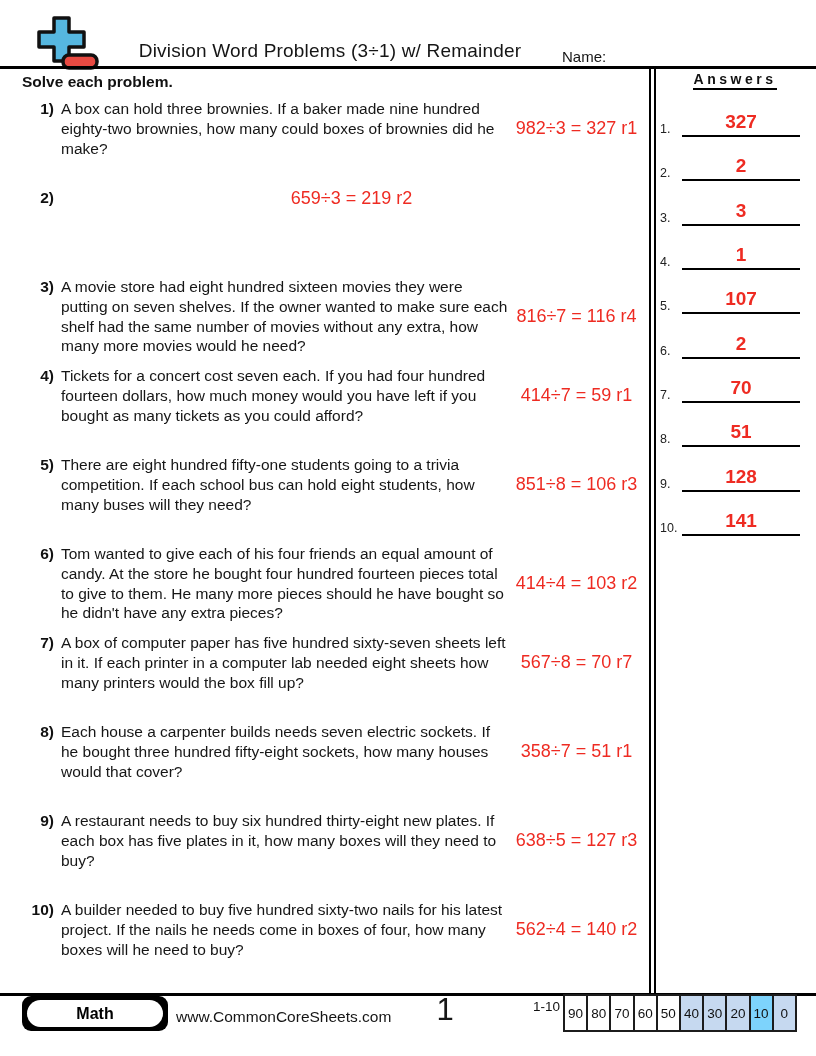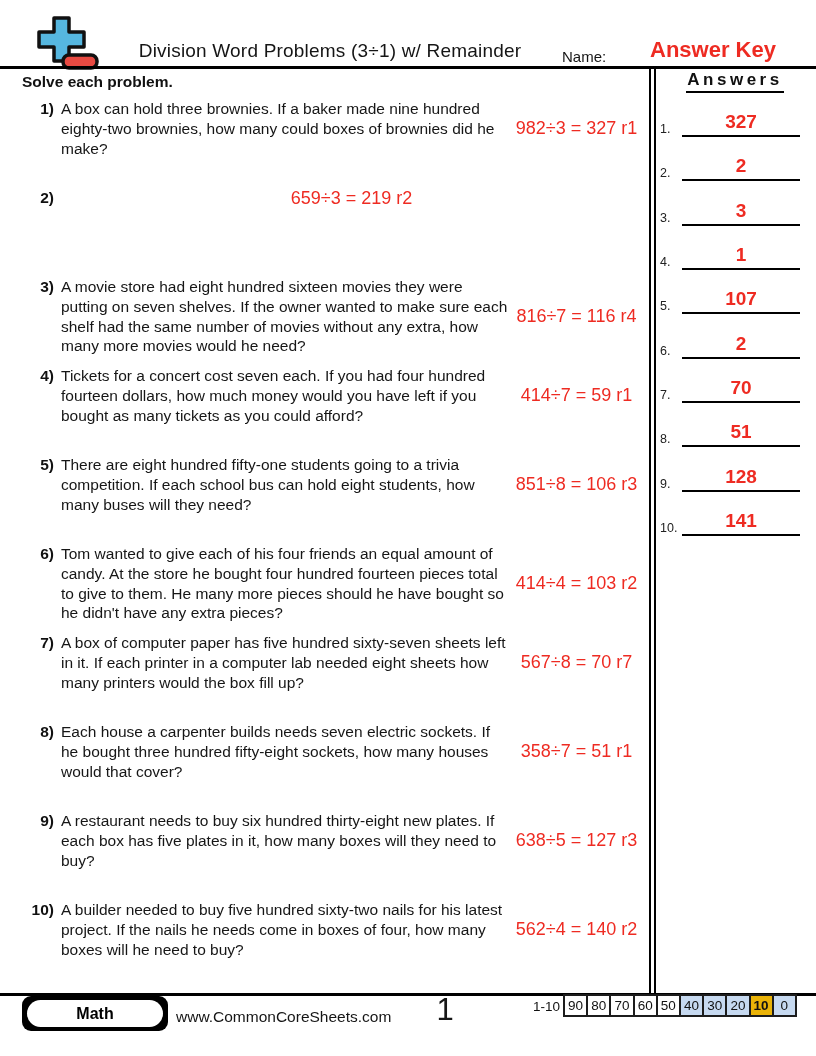--- a/index.html
+++ b/index.html
@@ -20,60 +20,59 @@
   .prow{position:absolute;left:26px;width:616px;display:flex;align-items:center;}
   .pnum{width:28px;flex:0 0 28px;text-align:right;font-weight:bold;font-size:15.5px;
         padding-right:7px;align-self:flex-start;line-height:19.8px;}
   .ptext{width:450px;flex:0 0 450px;font-size:15.5px;line-height:19.8px;color:#161616;}
   .peq{flex:1;text-align:center;font-size:18px;font-weight:500;white-space:nowrap;}
 
   
   .divider{position:absolute;left:649px;top:68px;height:925px;width:3px;
            border-left:2px solid #000;border-right:2px solid #000;}
   .answers-title-wrap{position:absolute;left:660px;top:70px;width:150px;text-align:center;}
-  .answers-title{display:inline-block;font-size:17px;font-weight:bold;letter-spacing:3.5px;
+  .answers-title{display:inline-block;font-size:14px;font-weight:bold;letter-spacing:3.5px;
                  border-bottom:2.5px solid #000;padding:0 1px 1px 1px;text-align:right;}
   .arow{position:absolute;left:658px;width:150px;height:31px;}
   .anum{position:absolute;left:2px;bottom:1px;font-size:12.5px;color:#222;}
   .aline{position:absolute;left:24px;right:8px;bottom:0;border-bottom:2px solid #000;
          text-align:center;}
   .aval{display:inline-block;font-size:19px;font-weight:bold;padding-bottom:2px;}
 
   
   .rule-bottom{position:absolute;left:0;top:993px;width:816px;height:2.5px;background:#000;}
   .math-badge{position:absolute;left:22px;top:996px;width:146px;height:35px;background:#000;
               border-radius:9px;}
   .math-badge-pill{position:absolute;left:5px;right:5px;top:4px;bottom:4px;background:#fff;
               border-radius:14px;display:flex;align-items:center;justify-content:center;
               font-size:16px;font-weight:bold;color:#000;}
   .site{position:absolute;left:176px;top:1008px;font-size:15.5px;color:#151515;}
   .page-num{position:absolute;left:420px;top:992px;width:50px;text-align:center;
             font-size:31px;font-weight:400;color:#161616;}
   .score-label{position:absolute;left:515px;top:999px;width:45px;text-align:right;
                font-size:13.5px;}
   .score-grid{position:absolute;left:563px;top:994px;display:flex;}
-  .scell{box-sizing:border-box;width:25.2px;height:23px;border:2px solid #1c1c1c;
+  .scell{box-sizing:border-box;width:25.2px;height:38px;border:2px solid #1c1c1c;
          margin-left:-2px;display:flex;align-items:center;justify-content:center;
          font-size:13.5px;background:#fff;}
   .scell:first-child{margin-left:0;}
 </style>
 </head>
 <body>
 
 <div class="page">
 
   <div class="logo">
     <svg width="76" height="58" viewBox="0 0 76 56">
       <path d="M28 3 h15 v14 h15 v15 h-15 v14 h-15 v-14 h-15 v-15 h15 z" fill="#56b7e0" stroke="#111" stroke-width="3.5" stroke-linejoin="round"></path>
       <rect x="37" y="40" width="34" height="13" rx="6" fill="#e84a42" stroke="#111" stroke-width="3.5"></rect>
     </svg>
   </div>
   <div class="title">Division Word Problems (3÷1) w/ Remainder</div>
   <div class="name-label">Name:</div>
-  <div class="answer-key red" style="color: rgb(238, 43, 34);">Answer Key</div>
   <div class="rule-top"></div>
   <div class="instruction">Solve each problem.</div>
 
   <div id="problems">
   <div class="prow" style="top: 99px;">
     <span class="pnum">1)</span>
     <div class="ptext">A box can hold three brownies. If a baker made nine hundred eighty-two brownies, how many could boxes of brownies did he make?</div>
     <div class="peq red" style="color: rgb(238, 43, 34);">982÷3 = 327 r1</div>
   </div>
 
@@ -224,18 +223,18 @@
   <div class="scell">60</div>
 
   <div class="scell">50</div>
 
   <div class="scell" style="background: rgb(198, 217, 240);">40</div>
 
   <div class="scell" style="background: rgb(198, 217, 240);">30</div>
 
   <div class="scell" style="background: rgb(198, 217, 240);">20</div>
 
-  <div class="scell" style="background: #eab308; font-weight: bold;">10</div>
+  <div class="scell" style="background: #7dd3fc;">10</div>
 
   <div class="scell" style="background: rgb(198, 217, 240);">0</div>
 </div>
 
 </div>
 
 </body></html>

